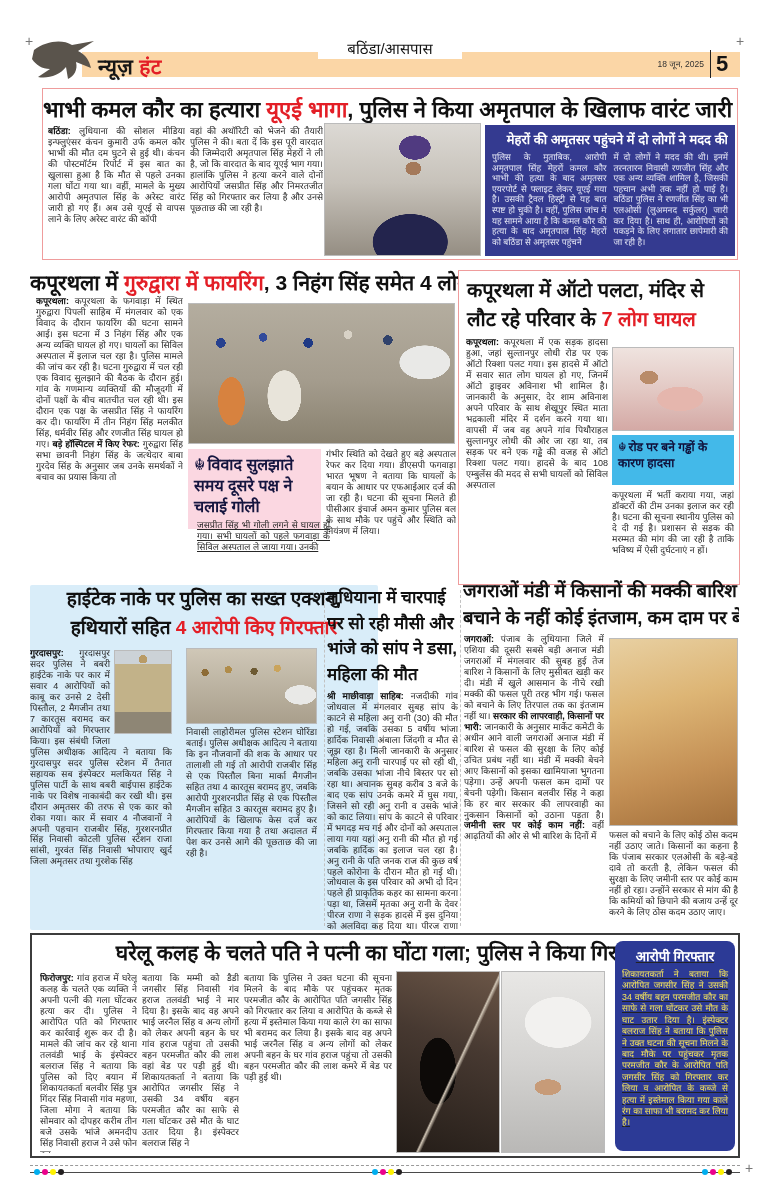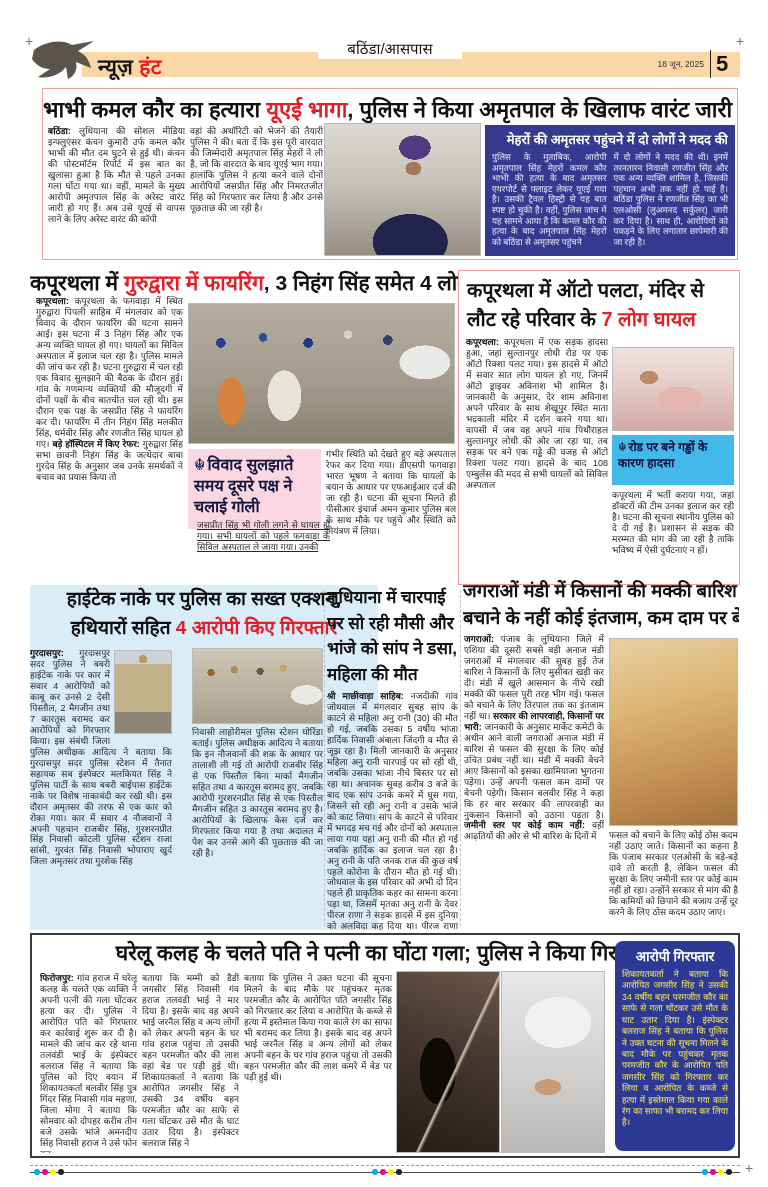--- a/index.html
+++ b/index.html
@@ -72,21 +72,21 @@
     background:
       radial-gradient(ellipse 15px 11px at 30% 36%, #b98b69 60%, rgba(0,0,0,0) 61%),
       radial-gradient(ellipse 38px 20px at 56% 62%, #e5b6ad 60%, rgba(0,0,0,0) 61%),
       linear-gradient(180deg,#efe3df 0%,#e3c9c4 50%,#d4a9a5 100%); }
   .a3-cap { position:absolute; left:153px; top:164px; width:122px; height:50px; background:#43b9e9; padding:5px 6px;
     font-size:12px; font-weight:bold; color:#10103a; line-height:1.3; overflow:hidden; }
   .a3-col2 { position:absolute; left:153px; top:219px; width:122px; height:88px; }
   
   .a4-box { position:absolute; left:30px; top:585px; width:348px; height:345px; background:#d9edf9; border-radius:2px; padding:0; overflow:hidden; }
   .a4-hl { text-align:center; font-size:19px; line-height:1.5; white-space:nowrap; overflow:hidden; }
-  .a4-cols { display:flex; gap:20px; margin-top:6px; }
+  .a4-cols { display:flex; gap:14px; margin-top:6px; }
   .a4-c1 { width:142px; height:268px; overflow:hidden; }
   .a4-c2 { width:131px; height:268px; overflow:hidden; }
   .a4-cop { float:right; width:58px; height:84px; margin:2px 0 2px 4px;
     background:
       radial-gradient(circle 7px at 50% 10%, #b99b66 60%, rgba(0,0,0,0) 61%),
       linear-gradient(180deg,#ccd2d7 0%,#ccd2d7 16%,#c2b289 16%,#c2b289 74%,#8e8675 74%,#8e8675 100%); }
   .a4-naka { width:131px; height:76px; margin-bottom:3px;
     background:
       radial-gradient(circle 6px at 14% 32%, #8d6b35 60%, rgba(0,0,0,0) 61%),
       radial-gradient(circle 6px at 32% 28%, #b08c4a 60%, rgba(0,0,0,0) 61%),
@@ -113,21 +113,21 @@
   .a7-ph1 { position:absolute; left:364px; top:36px; width:104px; height:182px;
     background:
       linear-gradient(115deg, rgba(0,0,0,0) 55%, #cfc4b4 56%, rgba(0,0,0,0) 58%),
       radial-gradient(ellipse 30px 55px at 40% 55%, #0d0a08 60%, rgba(0,0,0,0) 61%),
       linear-gradient(200deg,#6b5647 0%,#473931 40%,#241d18 100%); }
   .a7-ph2 { position:absolute; left:469px; top:36px; width:104px; height:182px;
     background:
       radial-gradient(ellipse 22px 13px at 45% 64%, #c79b78 60%, rgba(0,0,0,0) 61%),
       radial-gradient(ellipse 55px 42px at 55% 28%, #f2f1ef 60%, rgba(0,0,0,0) 61%),
       linear-gradient(180deg,#e8e7e5 0%,#d4d3d1 50%,#b9b8b6 100%); }
-  .a7-blue { position:absolute; left:583px; top:6px; width:120px; height:210px; background:#2c3a96; border-radius:8px; padding:6px 7px; overflow:hidden; }
+  .a7-blue { position:absolute; left:583px; top:6px; width:120px; height:210px; background:#2c3a96; border-radius:8px; padding:6px 7px; overflow:hidden;text-decoration:underline; }
   .a7-blue-title { text-align:center; color:#ffffff; font-weight:bold; font-size:13.5px; margin-bottom:4px; white-space:nowrap; overflow:hidden; }
   .a7-blue-body { font-size:8.8px; line-height:1.3; color:#f7e55a; text-align:justify; }
   
   .vsep { position:absolute; border-left:1px dashed #c2c2c2; }
   .dash-line { position:absolute; left:30px; top:1165px; width:710px; border-top:1px dashed #9a9a9a; }
   .solid-line { position:absolute; left:30px; top:1172px; width:710px; border-top:1.5px solid #4a4a4a; }
   .cmyk { position:absolute; top:1169px; display:flex; gap:2px; }
   .cmyk i { width:6px; height:6px; border-radius:50%; display:block; }
   .c-c { background:#00aeef; } .c-m { background:#ec008c; } .c-y { background:#fff200; } .c-k { background:#231f20; }
 </style>

